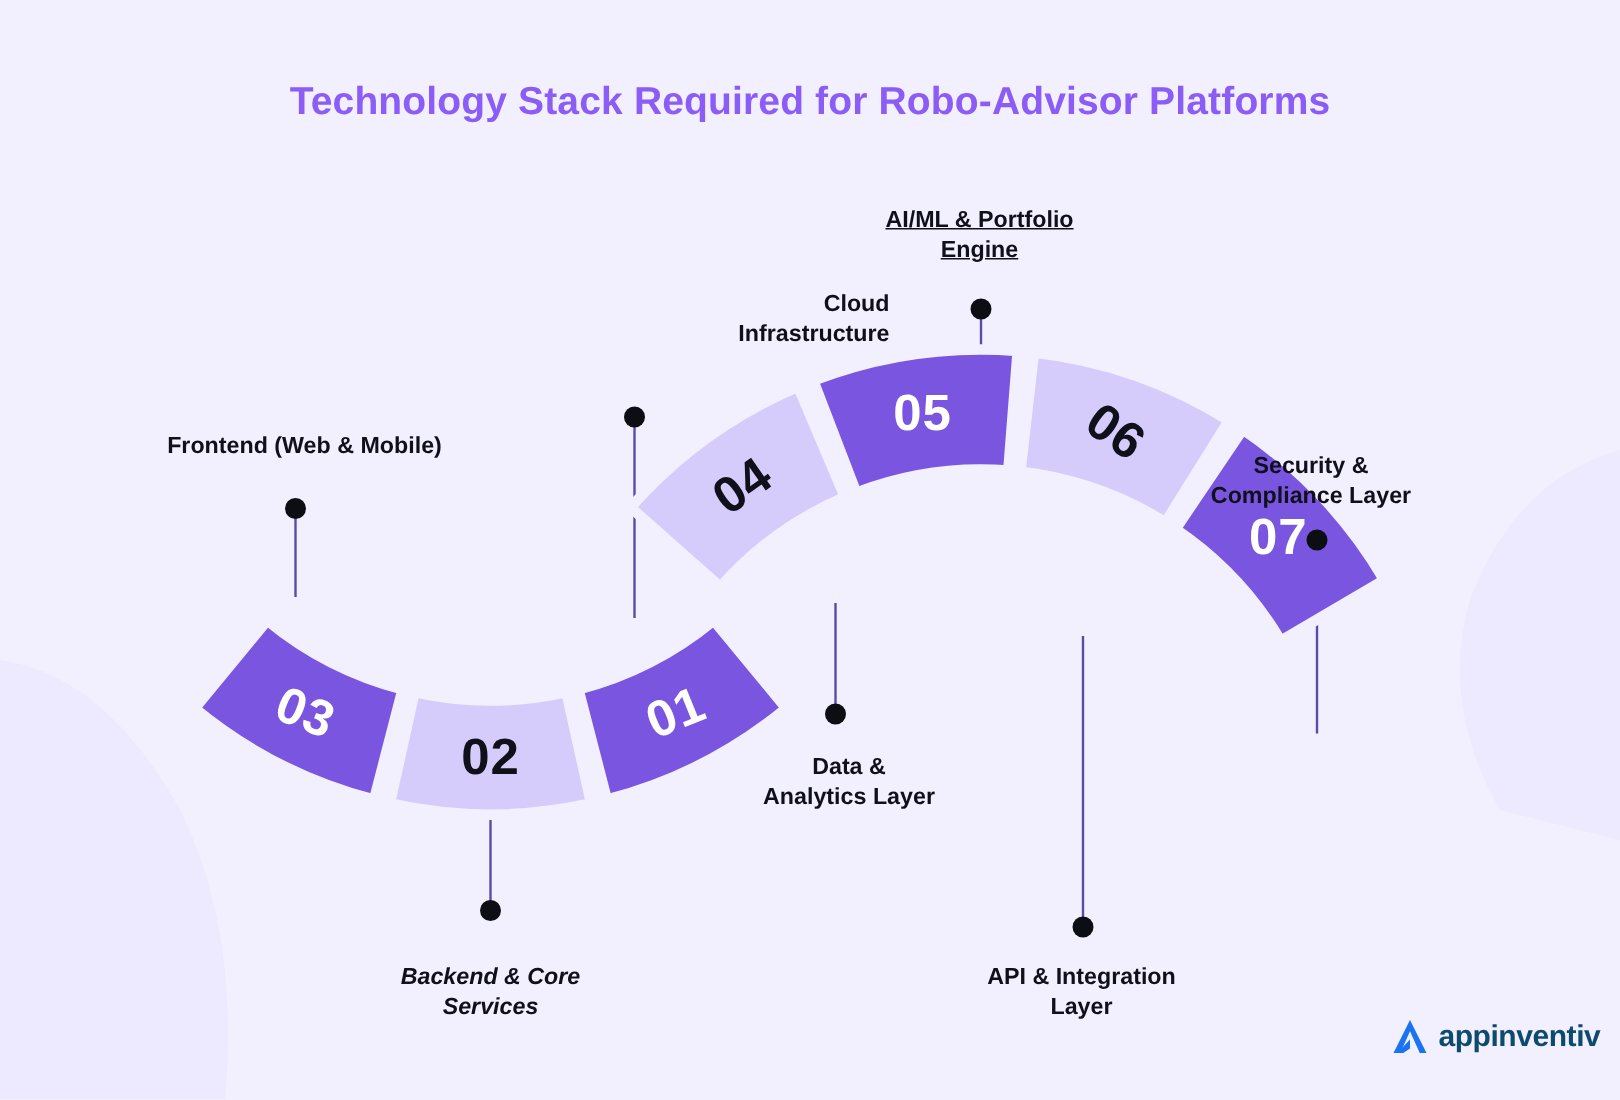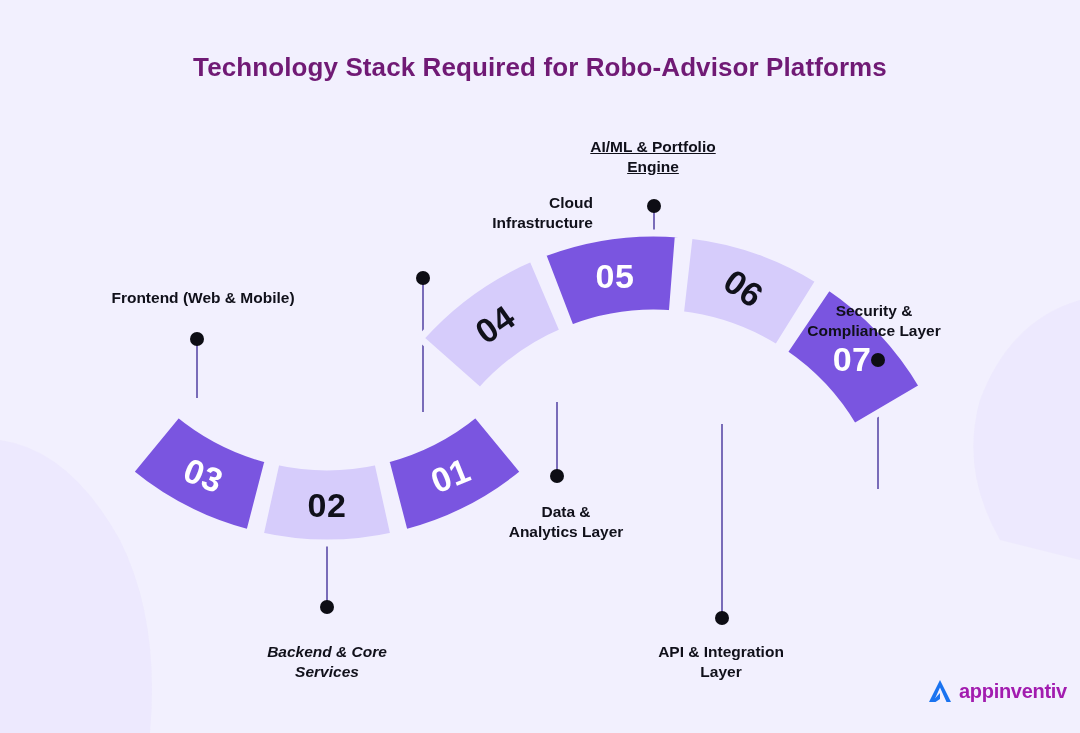--- a/index.html
+++ b/index.html
@@ -21,21 +21,21 @@
     height: 733px;
   }
   .title {
     position: absolute;
     top: 52px;
     left: 0;
     width: 1080px;
     text-align: center;
     font-size: 26px;
     font-weight: bold;
-    color: #701a75;
+    color: #8b5cf6;
     letter-spacing: 0.1px;
   }
   svg.ribbon {
     position: absolute;
     left: 0;
     top: 0;
     width: 1080px;
     height: 733px;
     overflow: visible;
   }
@@ -58,21 +58,21 @@
     position: absolute;
     left: 925px;
     top: 676px;
     display: flex;
     align-items: center;
     gap: 4px;
   }
   .logo-text {
     font-size: 20px;
     font-weight: bold;
-    color: #a21caf;
+    color: #0c4a6e;
     letter-spacing: -0.3px;
   }
 </style>
 </head>
 <body>
 
 <div id="stage">
 
   <div class="title">Technology Stack Required for Robo-Advisor Platforms</div>
 

